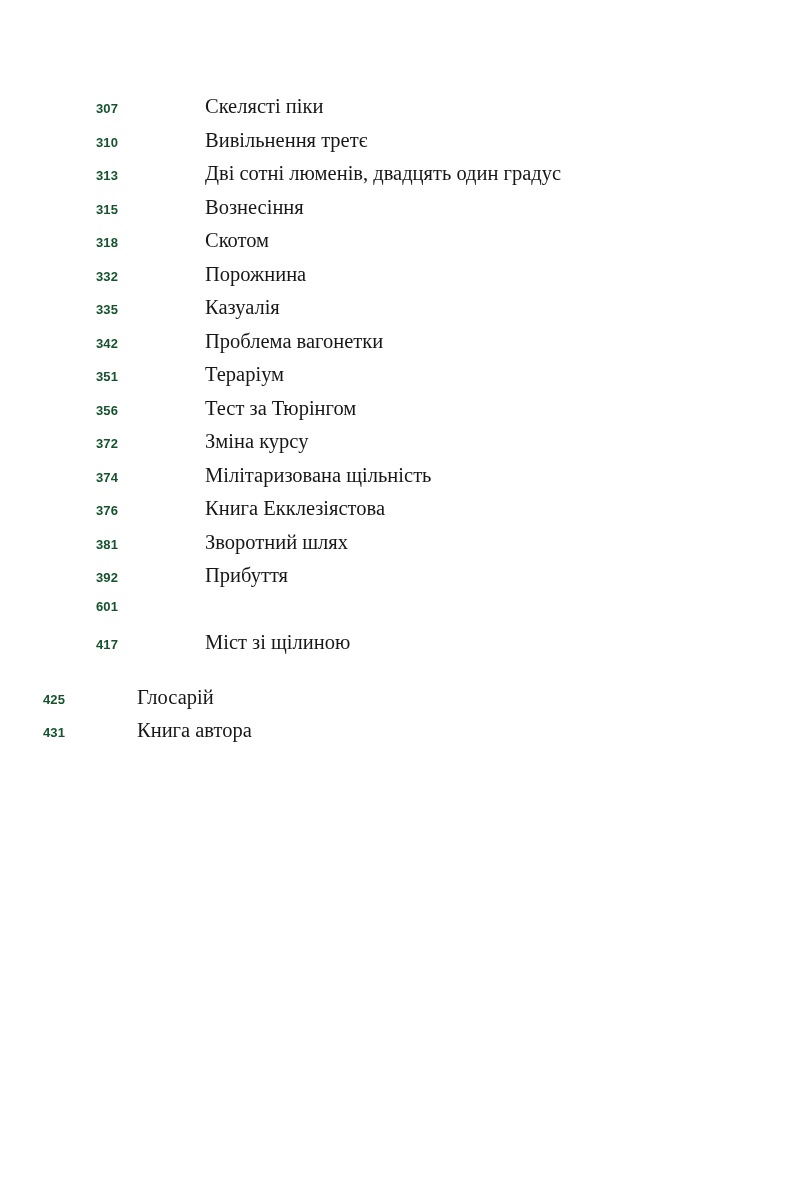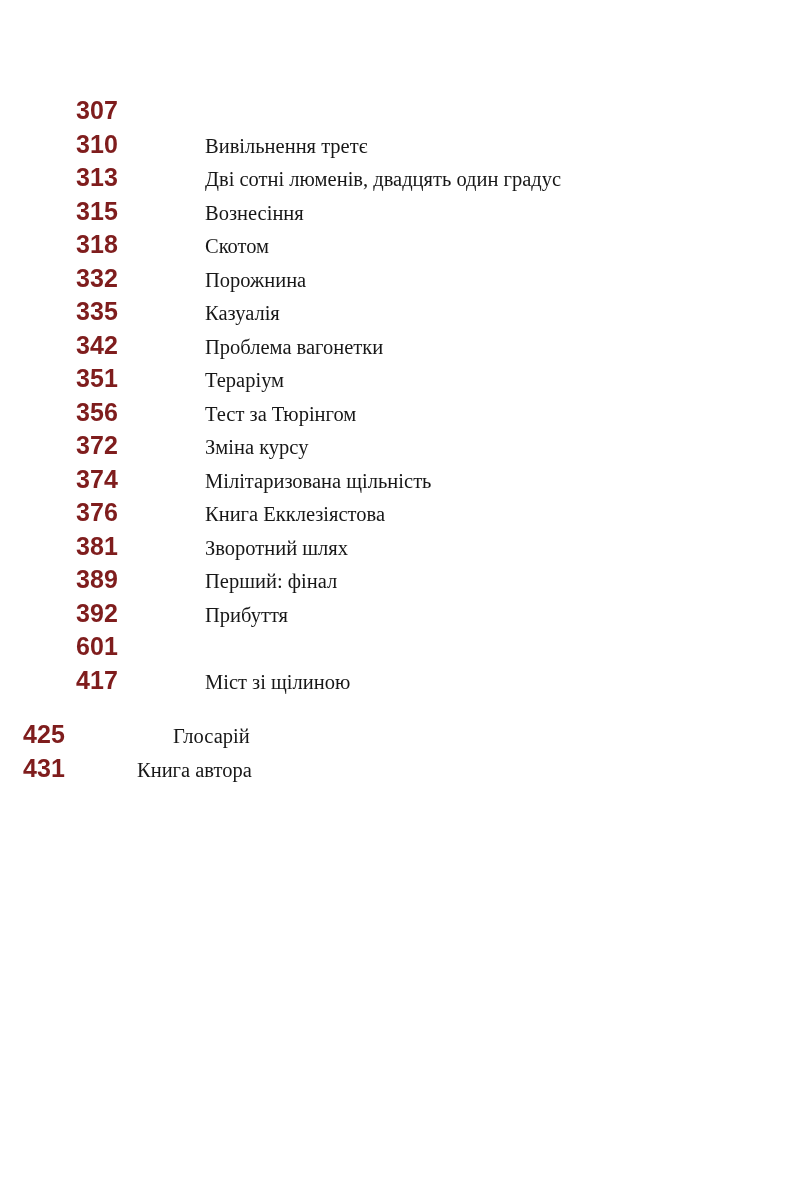--- a/index.html
+++ b/index.html
@@ -54,49 +54,49 @@
   }
   .toc-row.outdent .toc-title {
     padding-left: 72px;
   }
 
   .toc-num {
     flex: 0 0 auto;
     text-align: right;
     font-family: "Liberation Sans", "DejaVu Sans", sans-serif;
     font-weight: 600;
-    font-size: 25px;
+    font-size: 13px;
     letter-spacing: 0.1px;
-    color: #7f1d1d;
+    color: #14532d;
     white-space: nowrap;
   }
 
   .toc-title {
     flex: 1 1 auto;
     font-family: "Liberation Serif", "DejaVu Serif", serif;
     font-weight: 400;
     font-size: 20.5px;
     line-height: 1;
     color: #171717;
     white-space: nowrap;
   }
 
   
   .toc-row.group-gap {
     margin-top: 21px;
-    gap: 36px;
   }
 </style>
 </head>
 <body>
 
 <div id="toc-page">
   <div class="toc-list" id="toc-list">
       <div class="toc-row indent">
         <span class="toc-num">307</span>
+        <span class="toc-title">Скелясті піки</span>
       </div>
       <div class="toc-row indent">
         <span class="toc-num">310</span>
         <span class="toc-title">Вивільнення третє</span>
       </div>
       <div class="toc-row indent">
         <span class="toc-num">313</span>
         <span class="toc-title">Дві сотні люменів, двадцять один градус</span>
       </div>
       <div class="toc-row indent">
@@ -137,24 +137,20 @@
       </div>
       <div class="toc-row indent">
         <span class="toc-num">376</span>
         <span class="toc-title">Книга Екклезіястова</span>
       </div>
       <div class="toc-row indent">
         <span class="toc-num">381</span>
         <span class="toc-title">Зворотний шлях</span>
       </div>
       <div class="toc-row indent">
-        <span class="toc-num">389</span>
-        <span class="toc-title">Перший: фінал</span>
-      </div>
-      <div class="toc-row indent">
         <span class="toc-num">392</span>
         <span class="toc-title">Прибуття</span>
       </div>
       <div class="toc-row indent">
         <span class="toc-num">601</span>
       </div>
       <div class="toc-row indent">
         <span class="toc-num">417</span>
         <span class="toc-title">Міст зі щілиною</span>
       </div>

